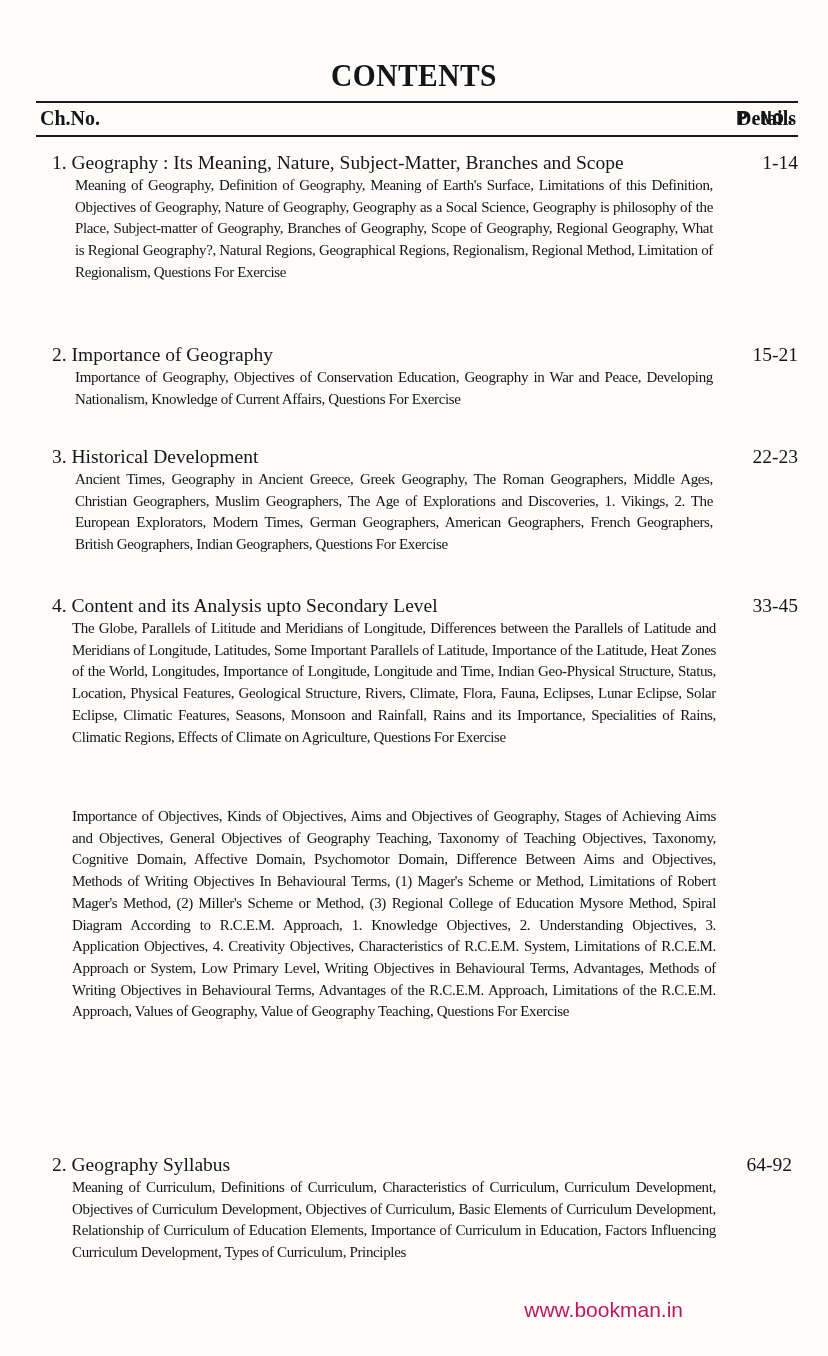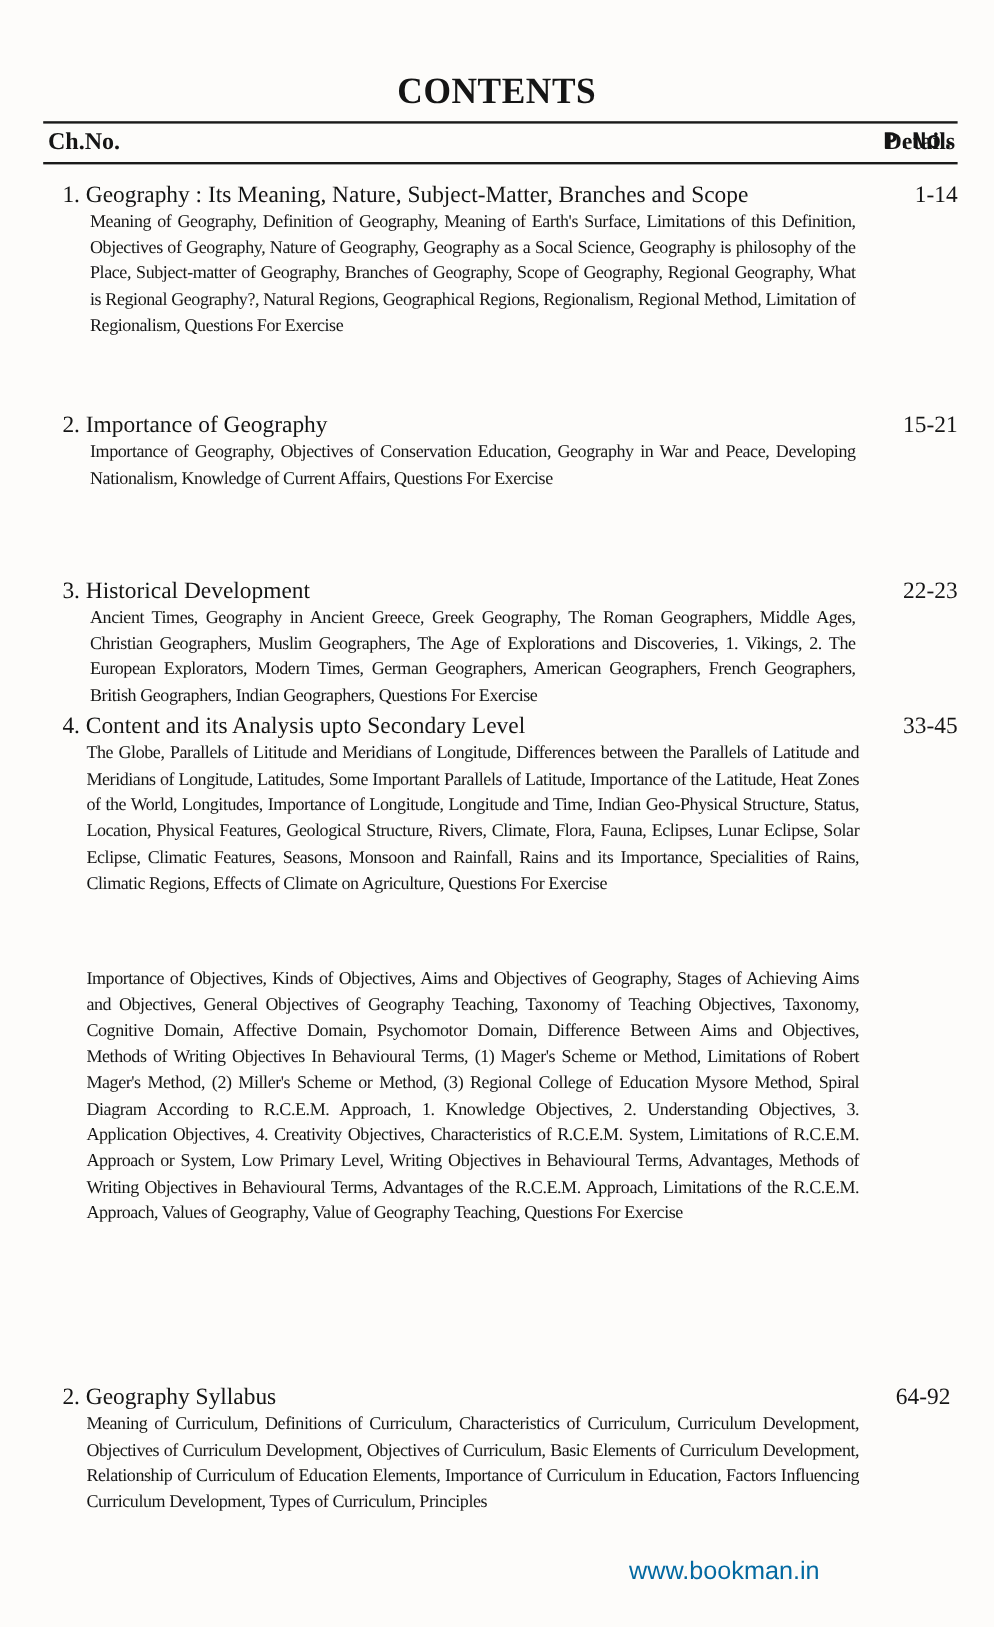--- a/index.html
+++ b/index.html
@@ -34,30 +34,30 @@
     white-space: nowrap; position: relative; height: 24px;
   }
   .entry .ehead .pages { position: absolute; right: 0; top: 0; }
   .entry .desc {
     margin-left: 23px; width: 638px;
     font-size: 15px; line-height: 21.7px;
     text-align: justify; letter-spacing: -0.35px;
   }
   .e1 { top: 151px; }
   .e2 { top: 343px; }
-  .e3 { top: 445px; margin-top: 36px; }
+  .e3 { top: 445px; }
   .e4 { top: 594px; }
   .e5 { top: 806px; }
   .e6 { top: 1153px; }
   .e4 .desc, .e5 .desc, .e6 .desc { margin-left: 20px; width: 644px; }
   .e6 .ehead .pages { right: 6px; text-align: right; }
   .footer-link {
     position: absolute; top: 1298px; right: 33px;
     font-family: "Liberation Sans", "DejaVu Sans", sans-serif;
-    font-size: 21px; color: #0369a1;
+    font-size: 21px; color: #be185d;
   }
 </style>
 </head>
 <body>
 
 <div class="page">
   <div class="title">CONTENTS</div>
 
   <div class="rule top"></div>
   <div class="header-row">

